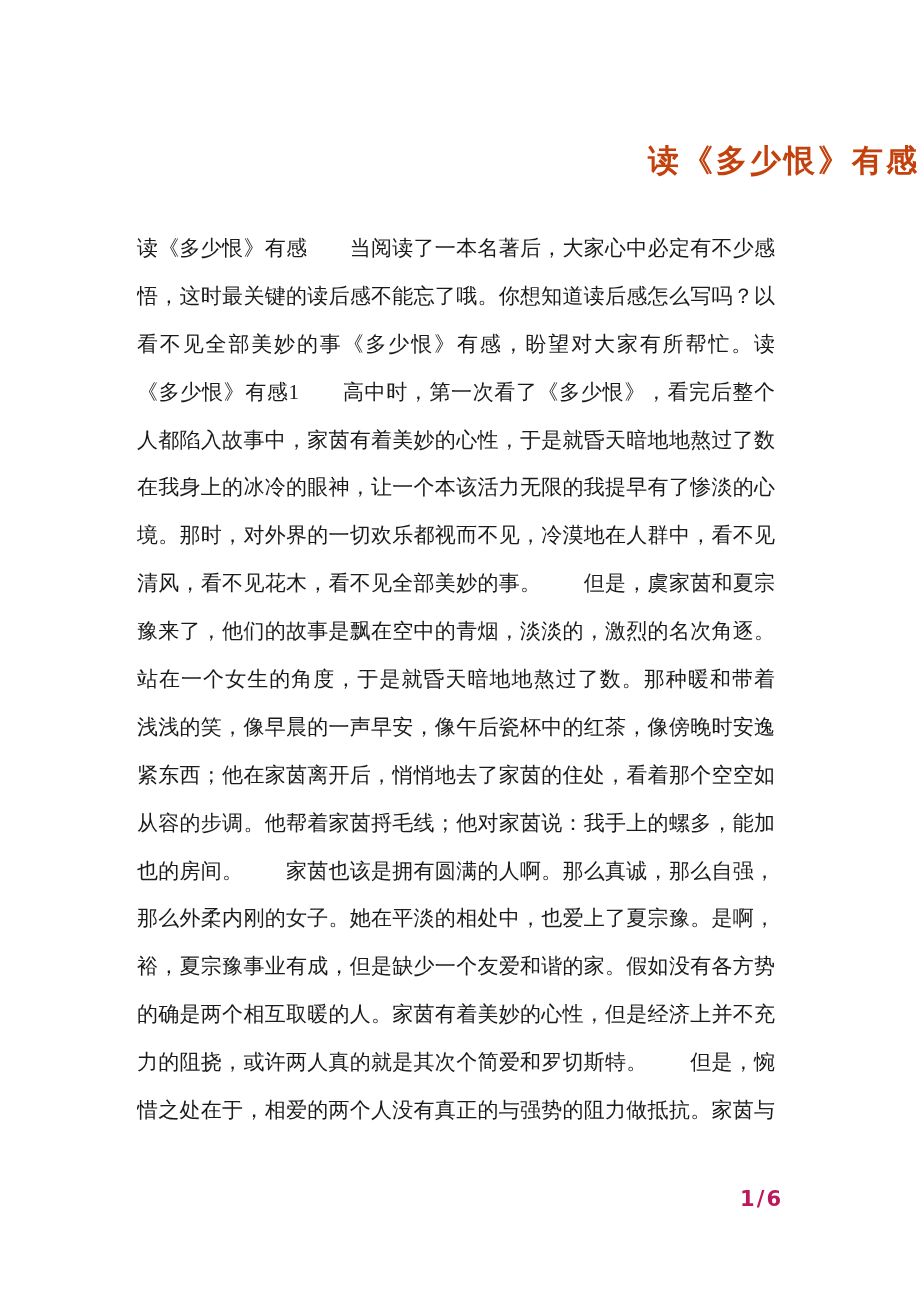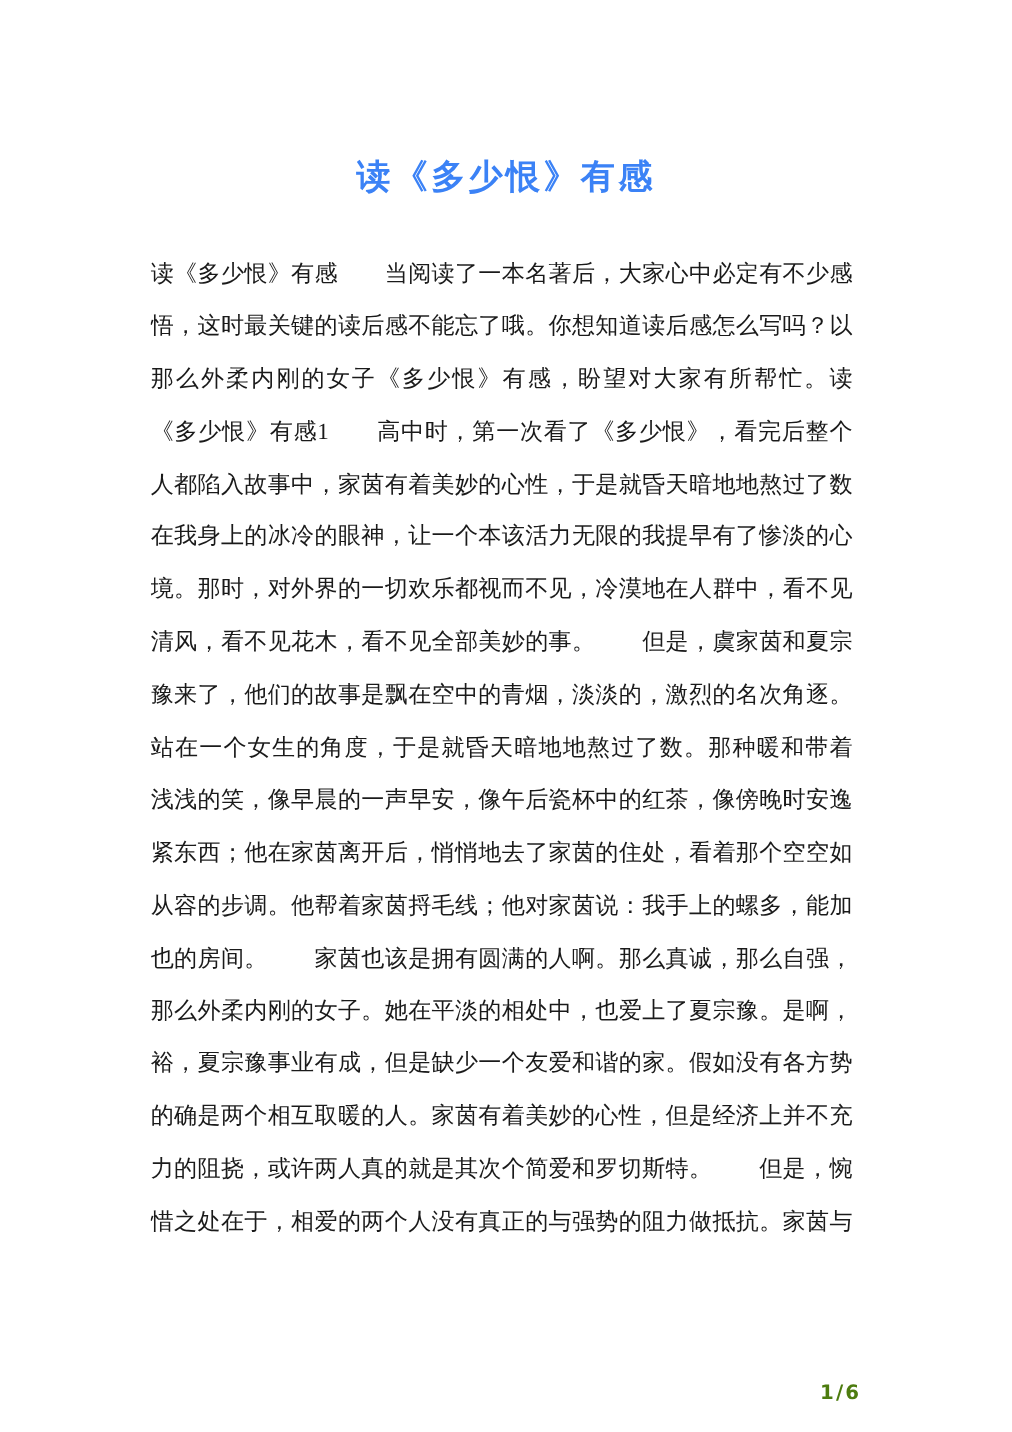--- a/index.html
+++ b/index.html
@@ -39,40 +39,40 @@
     line-height: 47.9px;
     overflow: hidden;
     font-size: 21px;
     text-align: justify;
     text-align-last: justify;
     word-break: break-all;
     white-space: normal;
   }
   .page-num {
     position: absolute;
-    top: 1256px;
+    top: 1188px;
     right: 137px;
-    font-size: 18px;
+    font-size: 21px;
     font-weight: bold;
     letter-spacing: 2px;
     line-height: 22px;
-    color: #4d7c0f;
+    color: #be185d;
     font-family: "DejaVu Sans", "Liberation Sans", sans-serif;
   }
 </style>
 </head>
 <body>
 
 <div class="page" style="background: rgb(255, 255, 255);">
-  <h1 class="doc-title" style="color: #3b82f6;">读《多少恨》有感</h1>
+  <h1 class="doc-title" style="color: #c2410c; text-align: right;">读《多少恨》有感</h1>
 
   <div class="doc-body" style="color: rgb(26, 26, 26);">
       <div class="doc-line">读《多少恨》有感　　当阅读了一本名著后，大家心中必定有不少感</div>
       <div class="doc-line">悟，这时最关键的读后感不能忘了哦。你想知道读后感怎么写吗？以</div>
-      <div class="doc-line">那么外柔内刚的女子《多少恨》有感，盼望对大家有所帮忙。读</div>
+      <div class="doc-line">看不见全部美妙的事《多少恨》有感，盼望对大家有所帮忙。读</div>
       <div class="doc-line">《多少恨》有感1　　高中时，第一次看了《多少恨》，看完后整个</div>
       <div class="doc-line">人都陷入故事中，家茵有着美妙的心性，于是就昏天暗地地熬过了数</div>
       <div class="doc-line">在我身上的冰冷的眼神，让一个本该活力无限的我提早有了惨淡的心</div>
       <div class="doc-line">境。那时，对外界的一切欢乐都视而不见，冷漠地在人群中，看不见</div>
       <div class="doc-line">清风，看不见花木，看不见全部美妙的事。　　但是，虞家茵和夏宗</div>
       <div class="doc-line">豫来了，他们的故事是飘在空中的青烟，淡淡的，激烈的名次角逐。</div>
       <div class="doc-line">站在一个女生的角度，于是就昏天暗地地熬过了数。那种暖和带着</div>
       <div class="doc-line">浅浅的笑，像早晨的一声早安，像午后瓷杯中的红茶，像傍晚时安逸</div>
       <div class="doc-line">紧东西；他在家茵离开后，悄悄地去了家茵的住处，看着那个空空如</div>
       <div class="doc-line">从容的步调。他帮着家茵捋毛线；他对家茵说：我手上的螺多，能加</div>

